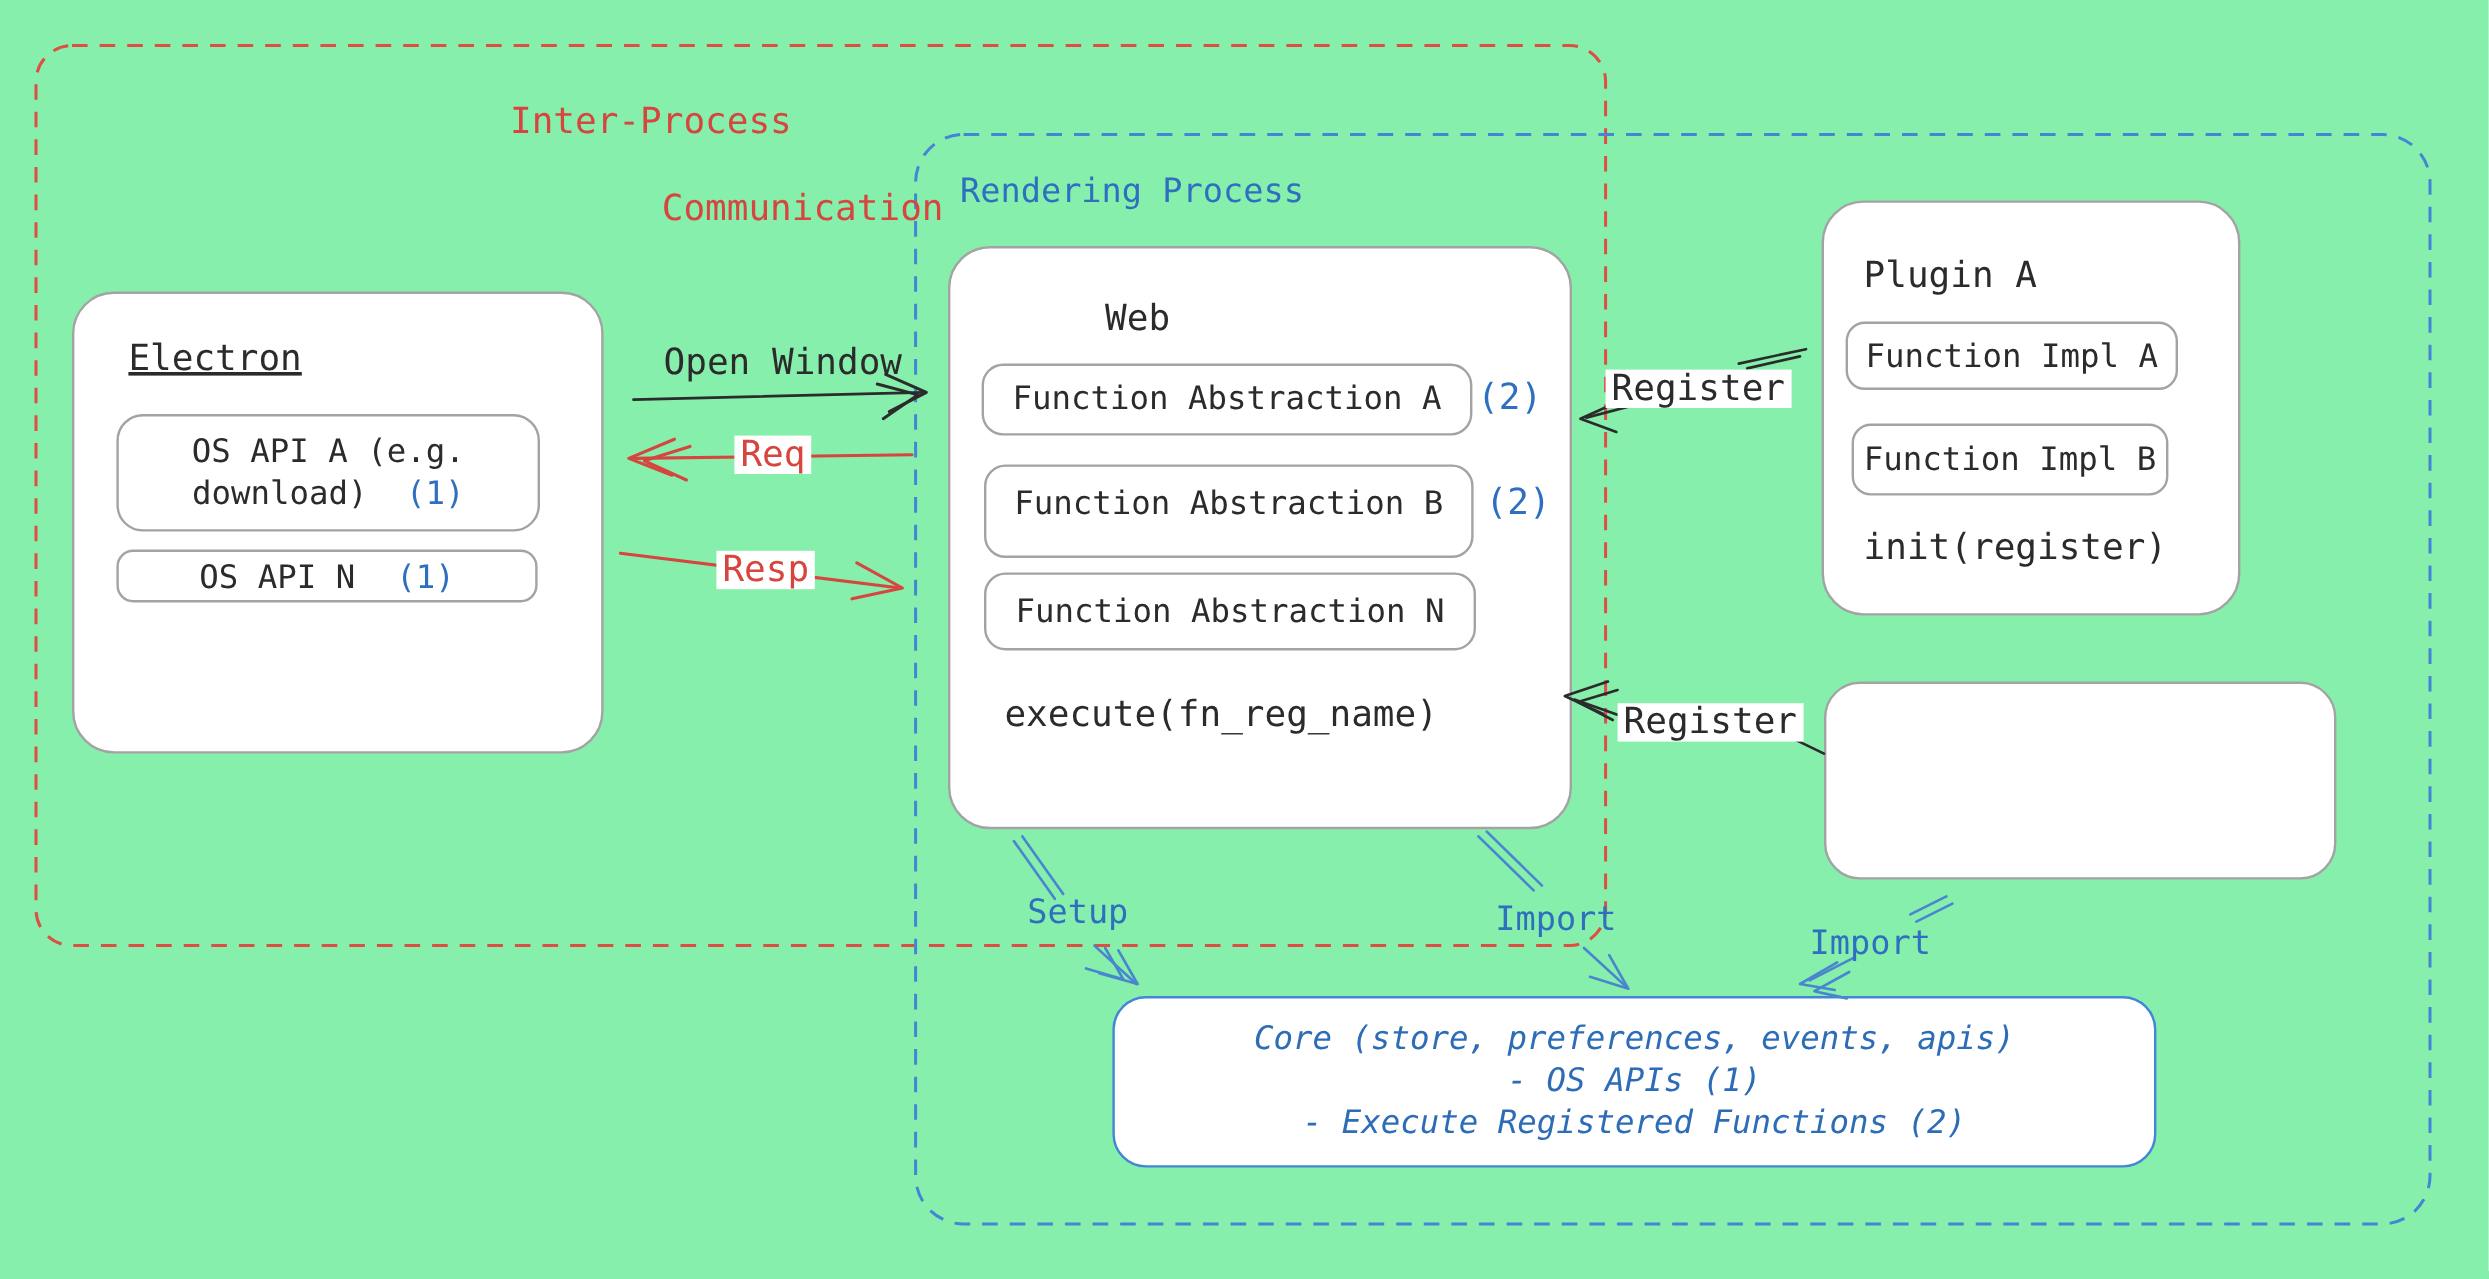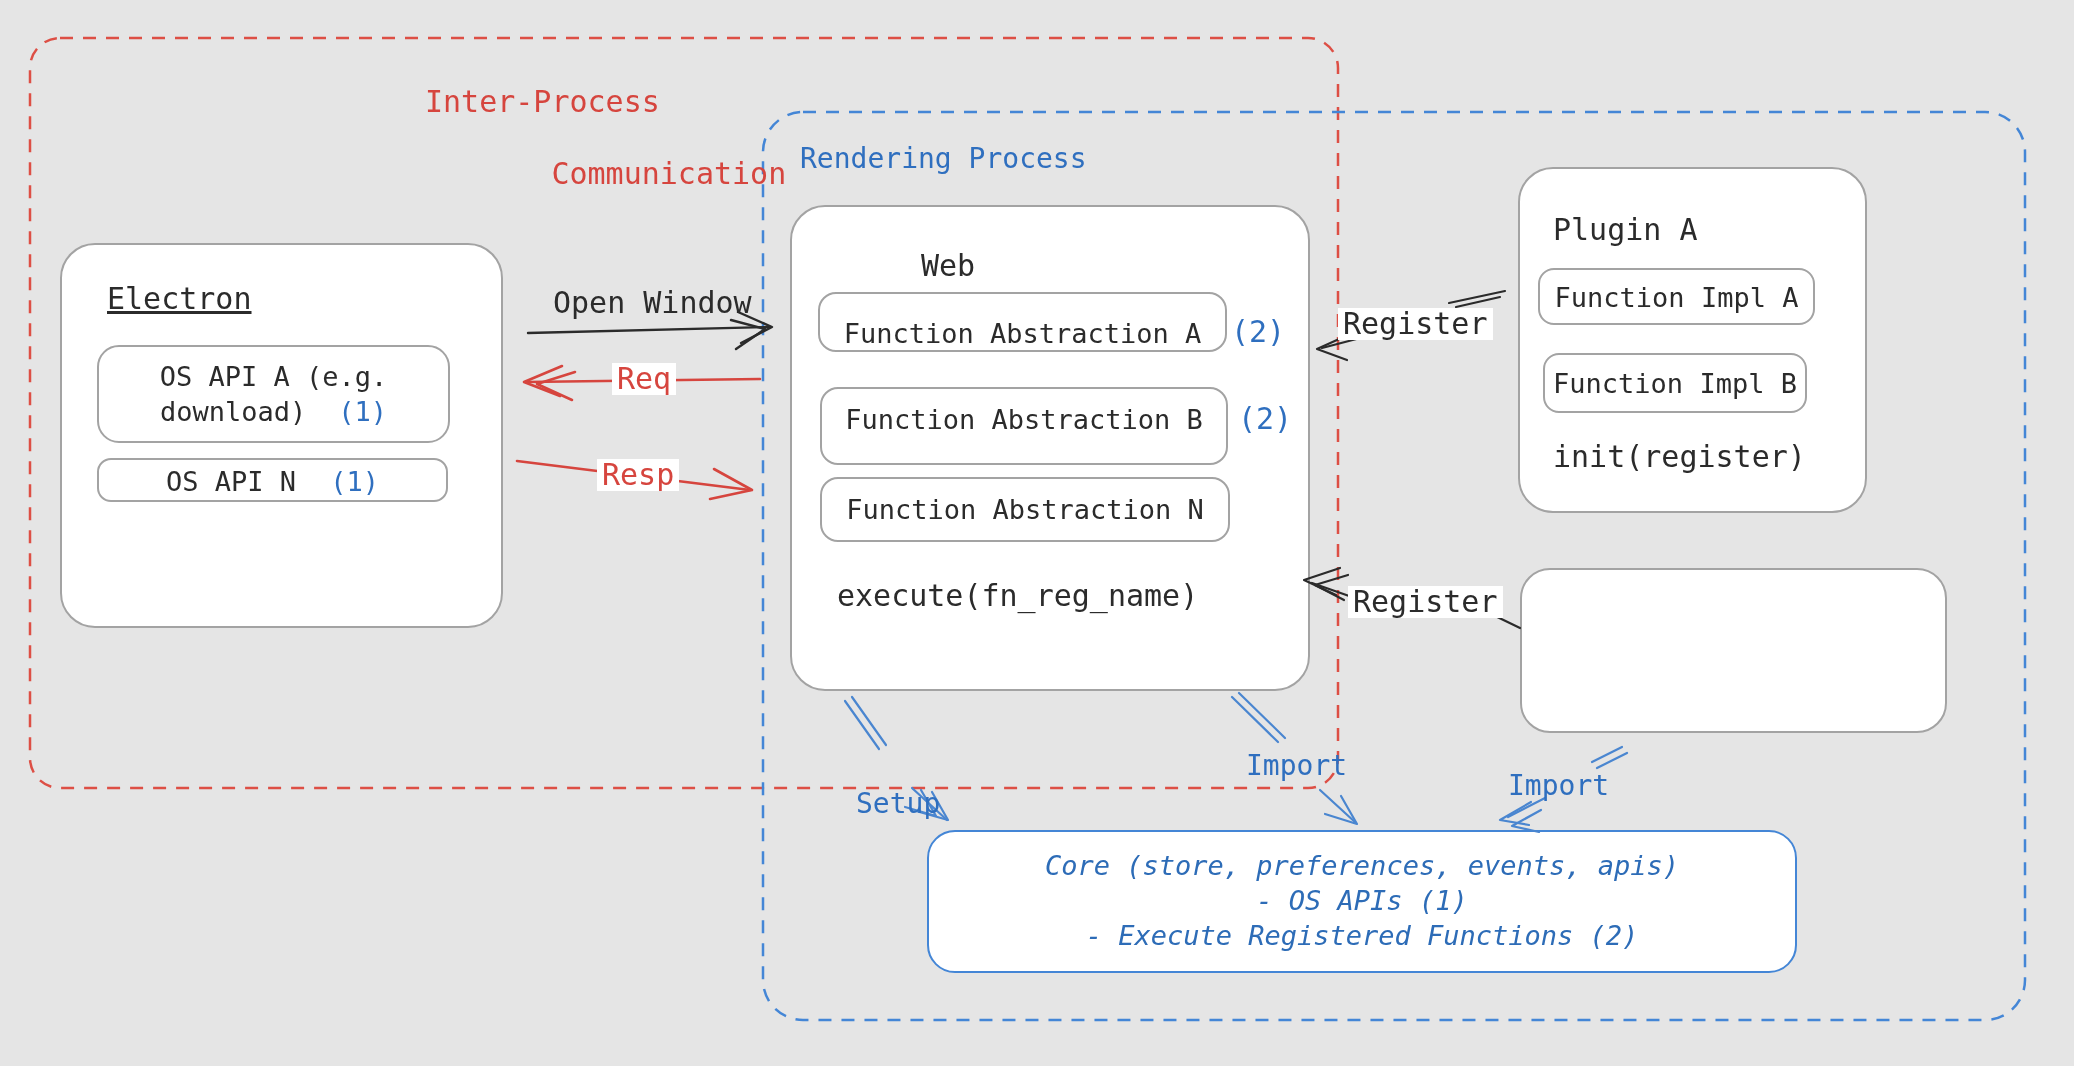--- a/index.html
+++ b/index.html
@@ -1,17 +1,17 @@
 <!DOCTYPE html>
 <html><head>
 <meta charset="utf-8">
 <style>
   html,body{margin:0;padding:0;background:#ffffff;}
   #canvas{
-    position:relative;width:2074px;height:1066px;background:#e5e5e5;overflow:hidden;
+    position:relative;width:2074px;height:1066px;background:#86efac;overflow:hidden;
     font-family:"DejaVu Sans Mono","Liberation Mono",monospace;color:#2b2b2b;
   }
   svg.layer{position:absolute;left:0;top:0;width:2074px;height:1066px;}
   #regions{z-index:0;}
   #arrows{z-index:3;pointer-events:none;}
   .node{
     position:absolute;background:#ffffff;border:2px solid #a3a3a3;box-sizing:border-box;z-index:2;
   }
   .bluebox{border:2px solid #4486d6;}
   .lbl{position:absolute;z-index:4;white-space:pre;font-size:30px;line-height:32px;}
@@ -39,21 +39,21 @@
   <div class="node" style="left:60px;top:243px;width:443px;height:385px;border-radius:35px;"></div>
   <div class="lbl" style="left:107px;top:283px;text-decoration:underline;">Electron</div>
 
   <div class="node center inner-text" style="left:97px;top:345px;width:353px;height:98px;border-radius:22px;padding-top:12px;"><span>OS API A (e.g.</span><br><span>download)</span><span class="note" style="margin-left:32px;">(1)</span></div>
 
   <div class="node center inner-text" style="left:97px;top:458px;width:351px;height:44px;border-radius:14px;padding-top:4px;"><span>OS API N</span><span class="note" style="margin-left:34px;">(1)</span></div>
 
   <div class="node" style="left:790px;top:205px;width:520px;height:486px;border-radius:35px;"></div>
   <div class="lbl center" style="left:898px;top:250px;width:100px;">Web</div>
 
-  <div class="node center inner-text" style="left:818px;top:292px;width:409px;height:60px;border-radius:18px;padding-top:22px;">Function Abstraction A</div>
+  <div class="node center inner-text" style="left:818px;top:303px;width:409px;height:60px;border-radius:18px;padding-top:10px;">Function Abstraction A</div>
   <div class="lbl bluetxt" style="left:1231px;top:316px;">(2)</div>
 
   <div class="node center inner-text" style="left:820px;top:387px;width:408px;height:78px;border-radius:18px;padding-top:13px;">Function Abstraction B</div>
   <div class="lbl bluetxt" style="left:1238px;top:403px;">(2)</div>
 
   <div class="node center inner-text" style="left:820px;top:477px;width:410px;height:65px;border-radius:18px;padding-top:13px;">Function Abstraction N</div>
 
   <div class="lbl" style="left:837px;top:580px;">execute(fn_reg_name)</div>
 
   <div class="node" style="left:1518px;top:167px;width:349px;height:346px;border-radius:35px;"></div>
@@ -64,21 +64,21 @@
 
   <div class="node" style="left:1520px;top:568px;width:427px;height:165px;border-radius:30px;"></div>
 
   <div class="node bluebox center" style="left:927px;top:830px;width:870px;height:143px;border-radius:28px;padding-top:16px;font-size:27px;line-height:35px;color:#2d6cb7;font-style:italic;"><span>Core (store, preferences, events, apis)</span><br><span>- OS APIs (1)</span><br><span>- Execute Registered Functions (2)</span></div>
 
   <div class="lbl" style="left:553px;top:274px;margin-top:13px;">Open Window</div>
   <div class="lbl red onwhite" style="left:612px;top:363px;">Req</div>
   <div class="lbl red onwhite" style="left:597px;top:459px;">Resp</div>
   <div class="lbl onwhite" style="left:1338px;top:308px;">Register</div>
   <div class="lbl onwhite" style="left:1348px;top:586px;">Register</div>
-  <div class="lbl bluetxt" style="left:856px;top:788px;font-size:28px;">Setup</div>
+  <div class="lbl bluetxt" style="left:856px;top:744px;font-size:28px;">Setup</div>
   <div class="lbl bluetxt" style="left:1246px;top:750px;font-size:28px;">Import</div>
   <div class="lbl bluetxt" style="left:1508px;top:770px;font-size:28px;">Import</div>
 
   <svg id="arrows" class="layer" fill="none" stroke-linecap="round" stroke-linejoin="round">
 
     <g stroke="#2b2b2b" stroke-width="2.4">
       <line x1="528" y1="333" x2="770" y2="327"></line>
       <polyline points="738,312 772,327 741,343"></polyline>
       <polyline points="731,320 765,329 736,349"></polyline>
     </g>

